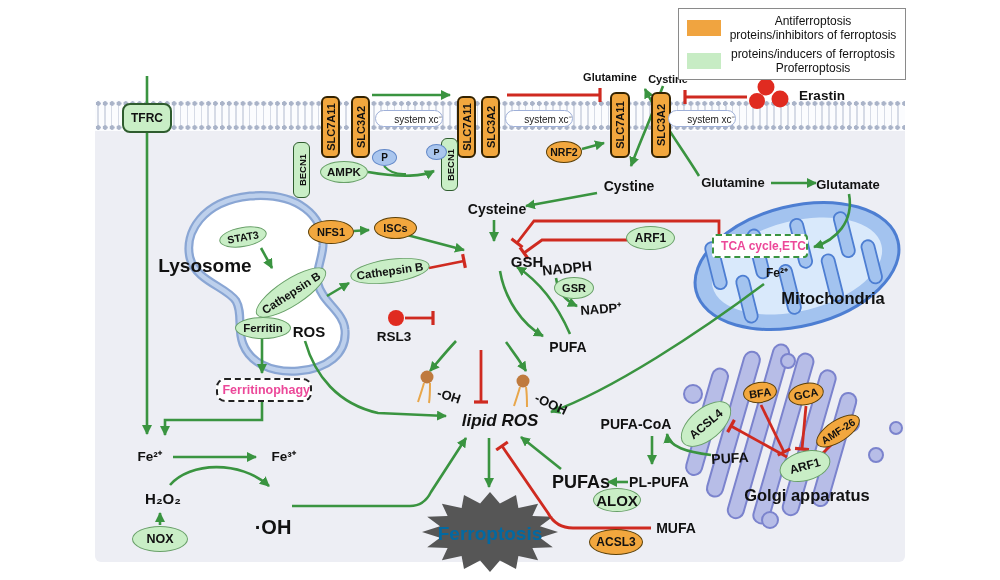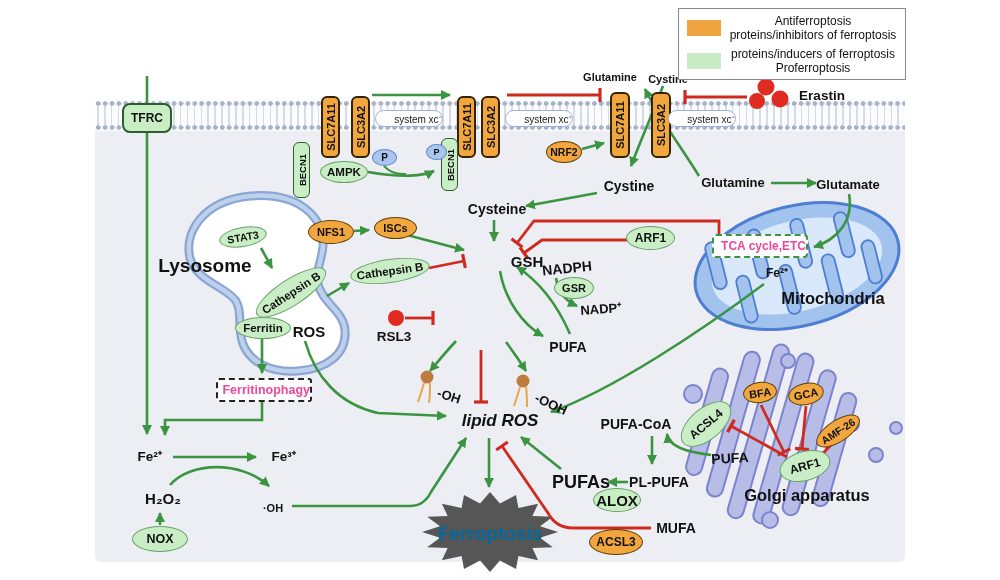--- a/index.html
+++ b/index.html
@@ -264,41 +264,41 @@
   <div class="ell green node" style="left:250px;top:279px;width:82px;height:27px;font-size:11.5px;transform:rotate(-33deg);">
       <span>Cathepsin B</span>
     </div>
   <div class="ell green node" style="left:350px;top:259px;width:80px;height:24px;font-size:11.5px;transform:rotate(-8deg);">
       <span>Cathepsin B</span>
     </div>
   <div class="ell green node" style="left:235px;top:317px;width:56px;height:22px;font-size:11.5px;">
       <span>Ferritin</span>
     </div>
   <div class="lbl" style="left:309px;top:331px;font-size:15px;">ROS</div>
-  <div class="dashbox black node" style="left:216px;top:378px;width:96px;height:24px;font-size:12.5px;">
+  <div class="dashbox black node" style="left:216px;top:378px;width:96px;height:24px;font-size:12.5px;border-radius:9px;">
       <span>Ferritinophagy</span>
     </div>
 
   <div class="dashbox greenb node" style="left:712px;top:234px;width:96px;height:24px;font-size:12px;">
       <span>TCA cycle,ETC</span>
     </div>
   <div class="lbl" style="left:777px;top:273px;font-size:12px;">Fe²⁺</div>
   <div class="lbl" style="left:833px;top:298px;font-size:16.5px;">Mitochondria</div>
   <div class="ell green node" style="left:626px;top:226px;width:49px;height:24px;font-size:12px;">
       <span>ARF1</span>
     </div>
 
   <div class="lbl" style="left:500px;top:420px;font-size:17px;font-style:italic;">lipid ROS</div>
   <div class="lbl" style="left:449px;top:396px;font-size:13px;transform:translate(-50%,-50%) rotate(18deg);">-OH</div>
   <div class="lbl" style="left:551px;top:404px;font-size:13px;transform:translate(-50%,-50%) rotate(25deg);">-OOH</div>
 
   <div class="lbl" style="left:150px;top:457px;font-size:13.5px;">Fe²⁺</div>
   <div class="lbl" style="left:284px;top:457px;font-size:13.5px;">Fe³⁺</div>
   <div class="lbl" style="left:163px;top:498px;font-size:15px;">H₂O₂</div>
-  <div class="lbl" style="left:273px;top:508px;font-size:11px;">·OH</div>
+  <div class="lbl" style="left:273px;top:527px;font-size:20px;">·OH</div>
   <div class="ell green node" style="left:132px;top:526px;width:56px;height:26px;font-size:12.5px;">
       <span>NOX</span>
     </div>
 
   <div class="lbl" style="left:490px;top:533px;font-size:19px;color:#0369a1;">Ferroptosis</div>
 
   <div class="lbl" style="left:636px;top:424px;font-size:14px;">PUFA-CoA</div>
   <div class="lbl" style="left:659px;top:482px;font-size:14px;">PL-PUFA</div>
   <div class="lbl" style="left:581px;top:482px;font-size:18px;">PUFAs</div>
   <div class="ell green node" style="left:593px;top:488px;width:48px;height:24px;font-size:15px;">

